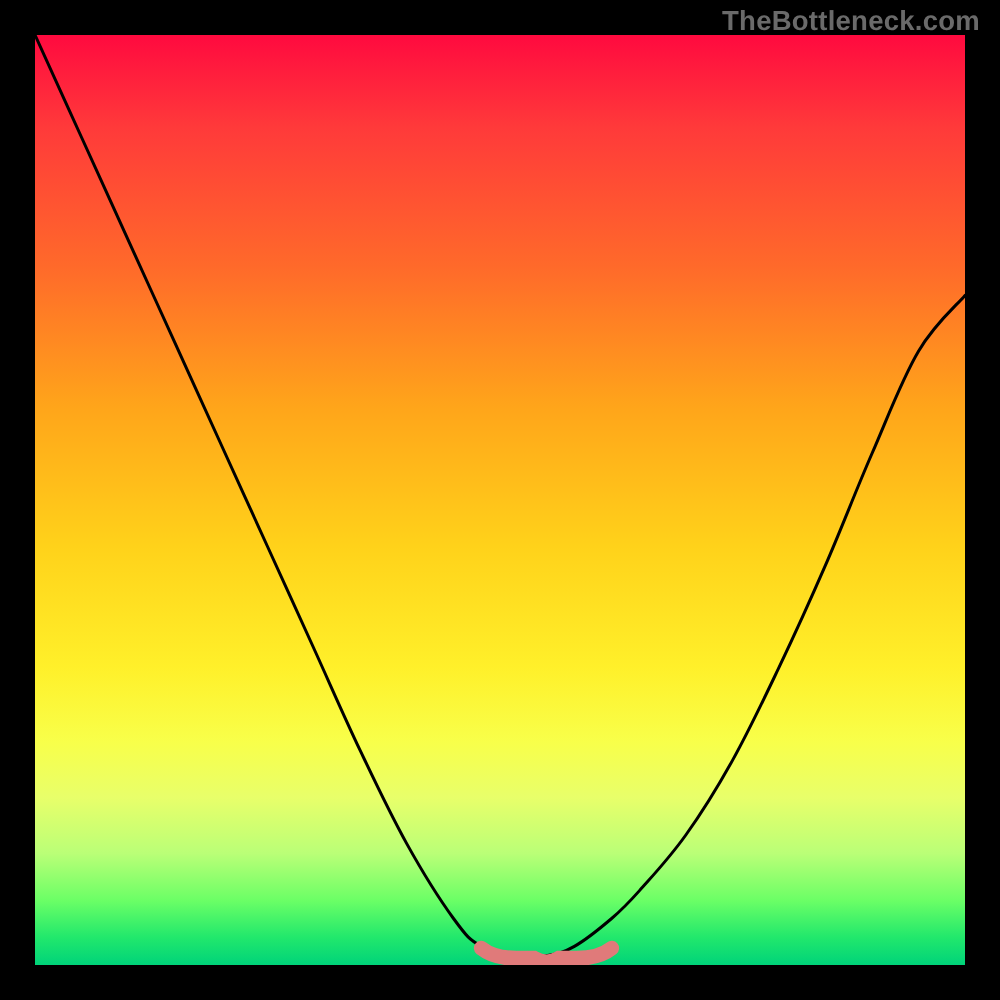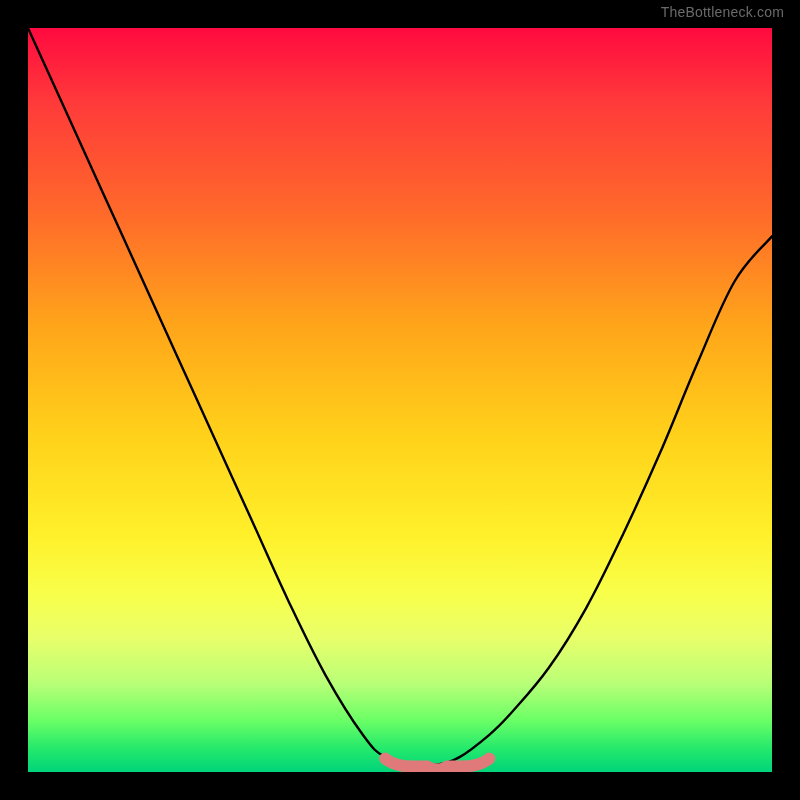--- a/index.html
+++ b/index.html
@@ -29,22 +29,22 @@
       #6cff66 93%,
       #22e86c 97%,
       #00d37a 100%
     );
   }
   .brand {
     position: absolute;
     top: 4px;
     right: 16px;
     font-family: Arial, Helvetica, sans-serif;
-    font-size: 14px;
-    font-weight: 400;
+    font-size: 22px;
+    font-weight: 700;
     color: #6a6a6a;
     letter-spacing: 0.2px;
     margin-left: 48px;
   }
   svg.curve {
     position: absolute;
     left: 0;
     top: 0;
     width: 744px;
     height: 744px;

